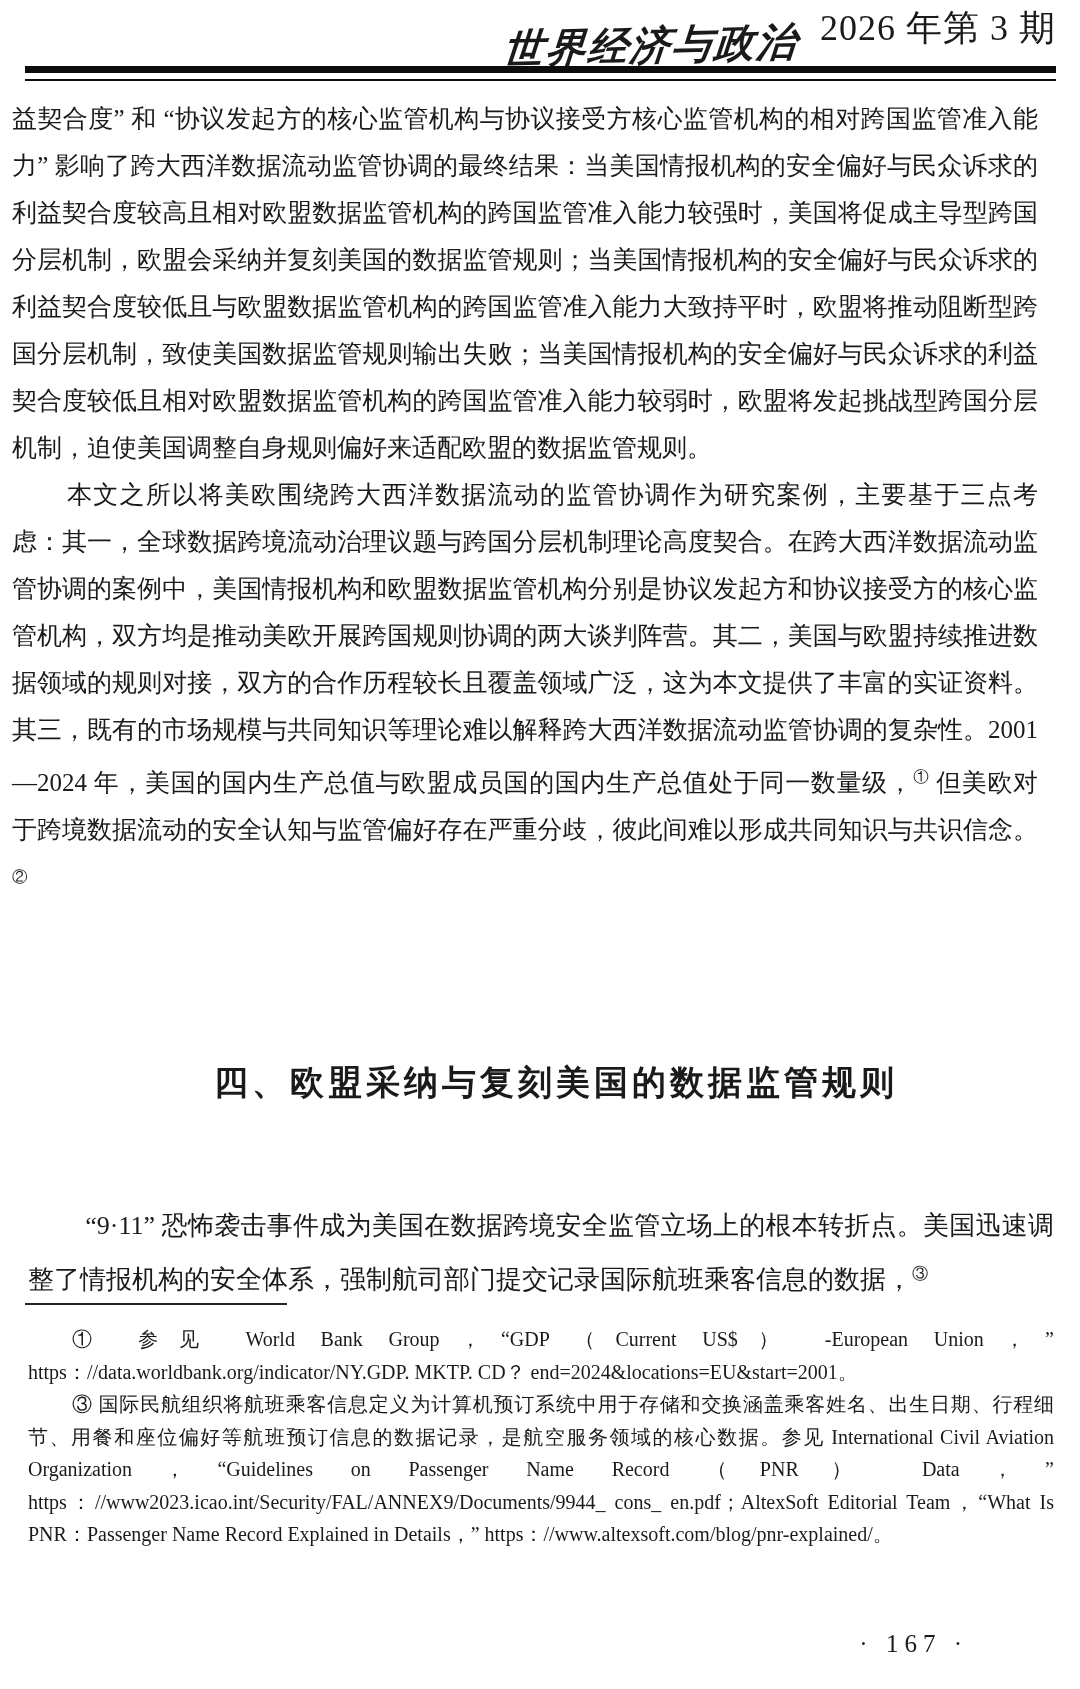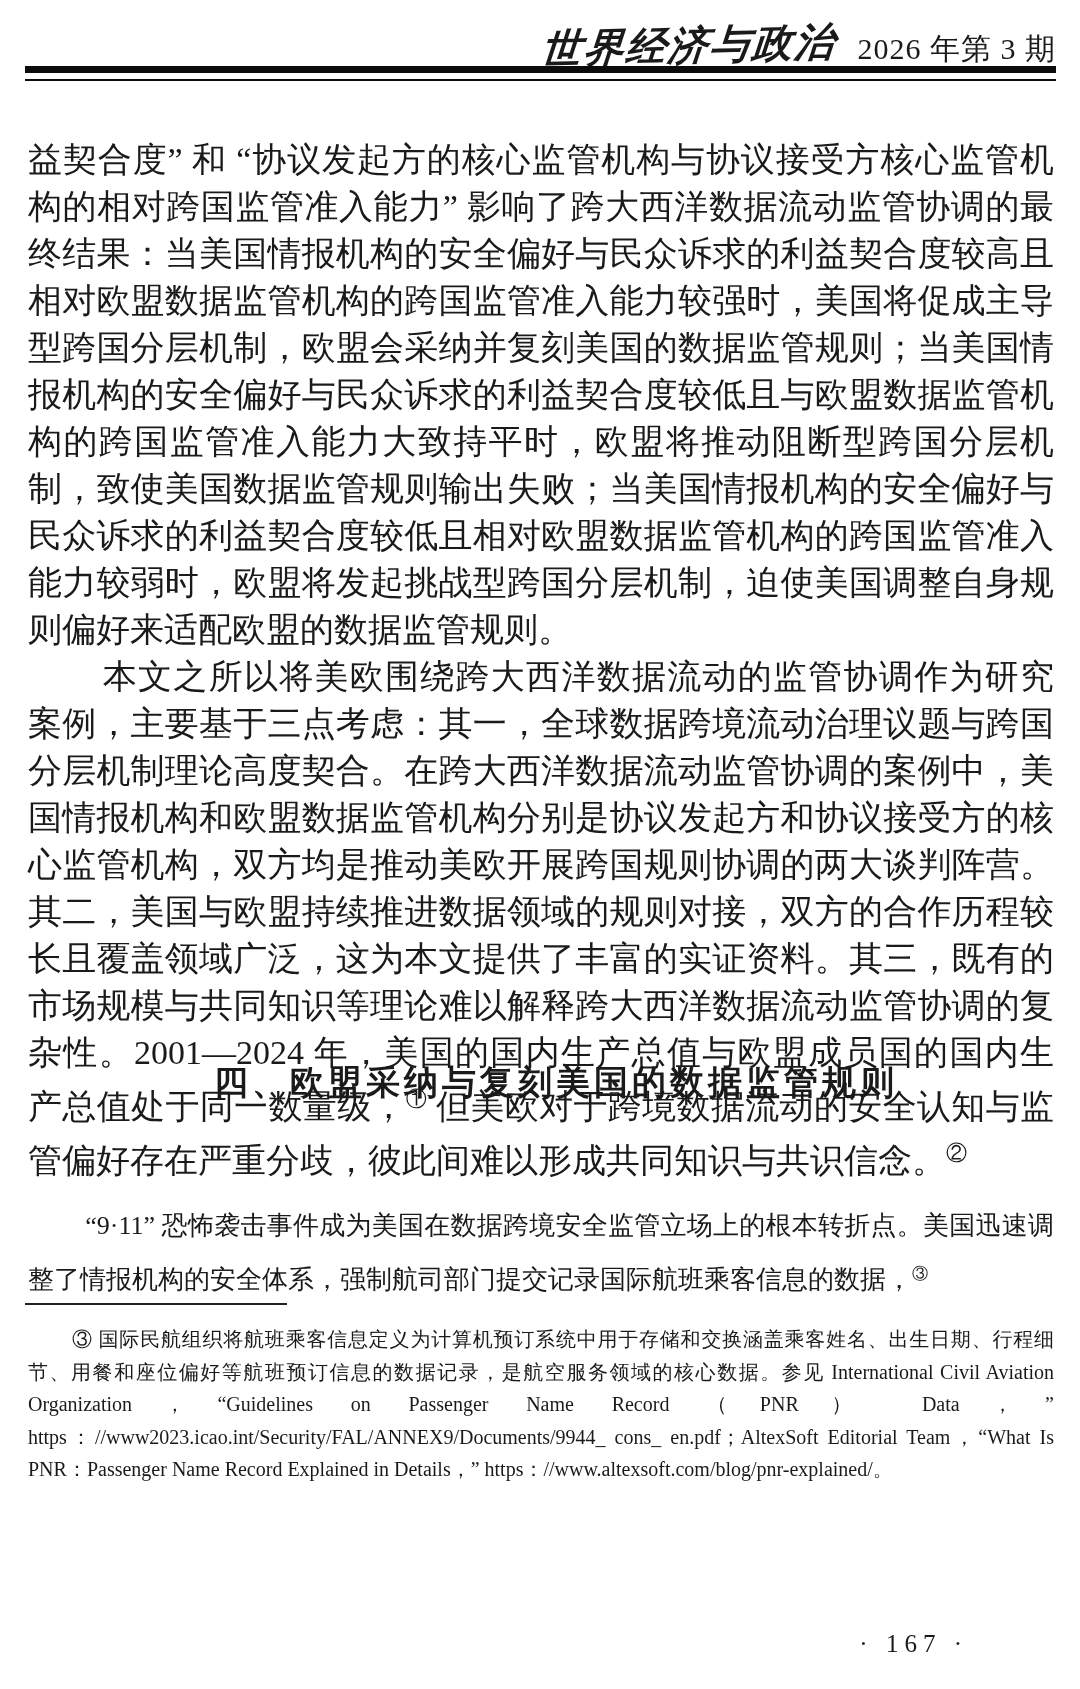--- a/index.html
+++ b/index.html
@@ -20,35 +20,34 @@
     gap:22px;
   }
   .brand{
     font-size:40px;line-height:1;
     font-style:italic;font-weight:700;
     transform:skewX(-6deg) rotate(-1.5deg);
     letter-spacing:2px;
     white-space:nowrap;
   }
   .issue{
-    font-size:30px;line-height:1;
+    font-size:36px;line-height:1;
     letter-spacing:1px;
     white-space:nowrap;
-    padding-bottom:2px;
+    padding-bottom:20px;
     font-family:Liberation Serif, serif;
   }
   .rule-thick{position:absolute;top:66px;left:25px;right:24px;height:7px;background:#0c0c0c;}
   .rule-thin{position:absolute;top:79px;left:25px;right:24px;height:2px;background:#0c0c0c;}
 
   
   .body{
-    position:absolute;top:95px;left:28px;width:1026px;
-    font-size:34px;line-height:47px;
+    position:absolute;top:95px;left:12px;width:1026px;
+    font-size:25px;line-height:47px;
     text-align:justify;
-    margin-top:41px;
   }
   .para{margin:0;}
   .para.indent{text-indent:2.2em;}
   .s-sup{font-size:0.62em;vertical-align:0.55em;}
   .s-i{font-style:italic;}
 
   
   .section-heading{
     position:absolute;top:1046px;left:0;width:100%;
     margin:16px;
@@ -103,18 +102,19 @@
     <p class="para indent"><span>本文之所以将美欧围绕跨大西洋数据流动的监管协调作为研究案例，主要基于三点考虑：其一，全球数据跨境流动治理议题与跨国分层机制理论高度契合。在跨大西洋数据流动监管协调的案例中，美国情报机构和欧盟数据监管机构分别是协议发起方和协议接受方的核心监管机构，双方均是推动美欧开展跨国规则协调的两大谈判阵营。其二，美国与欧盟持续推进数据领域的规则对接，双方的合作历程较长且覆盖领域广泛，这为本文提供了丰富的实证资料。其三，既有的市场规模与共同知识等理论难以解释跨大西洋数据流动监管协调的复杂性。2001—2024 年，美国的国内生产总值与欧盟成员国的国内生产总值处于同一数量级，</span><span class="s-sup">①</span><span> 但美欧对于跨境数据流动的安全认知与监管偏好存在严重分歧，彼此间难以形成共同知识与共识信念。</span><span class="s-sup">②</span></p>
   </div>
 
   <h2 class="section-heading">四、欧盟采纳与复刻美国的数据监管规则</h2>
 
   <p class="para indent para3"><span>“9·11” 恐怖袭击事件成为美国在数据跨境安全监管立场上的根本转折点。美国迅速调整了情报机构的安全体系，强制航司部门提交记录国际航班乘客信息的数据，</span><span class="s-sup">③</span></p>
 
   <div class="fn-separator"></div>
 
   <div class="footnotes">
+    <p class="fn"><span>①  参见 World Bank Group，“GDP （Current US$） -European Union，” https：//data.worldbank.org/indicator/NY.GDP. MKTP. CD？ end=2024&amp;locations=EU&amp;start=2001。</span></p>
     <p class="fn"><span>③  国际民航组织将航班乘客信息定义为计算机预订系统中用于存储和交换涵盖乘客姓名、出生日期、行程细节、用餐和座位偏好等航班预订信息的数据记录，是航空服务领域的核心数据。参见 International Civil Aviation Organization，“Guidelines on Passenger Name Record （PNR） Data，” https：//www2023.icao.int/Security/FAL/ANNEX9/Documents/9944_ cons_ en.pdf；AltexSoft Editorial Team，“What Is PNR：Passenger Name Record Explained in Details，” https：//www.altexsoft.com/blog/pnr-explained/。</span></p>
   </div>
 
   <div class="page-number">· 167 ·</div>
 
 </div>
 
 </body></html>

